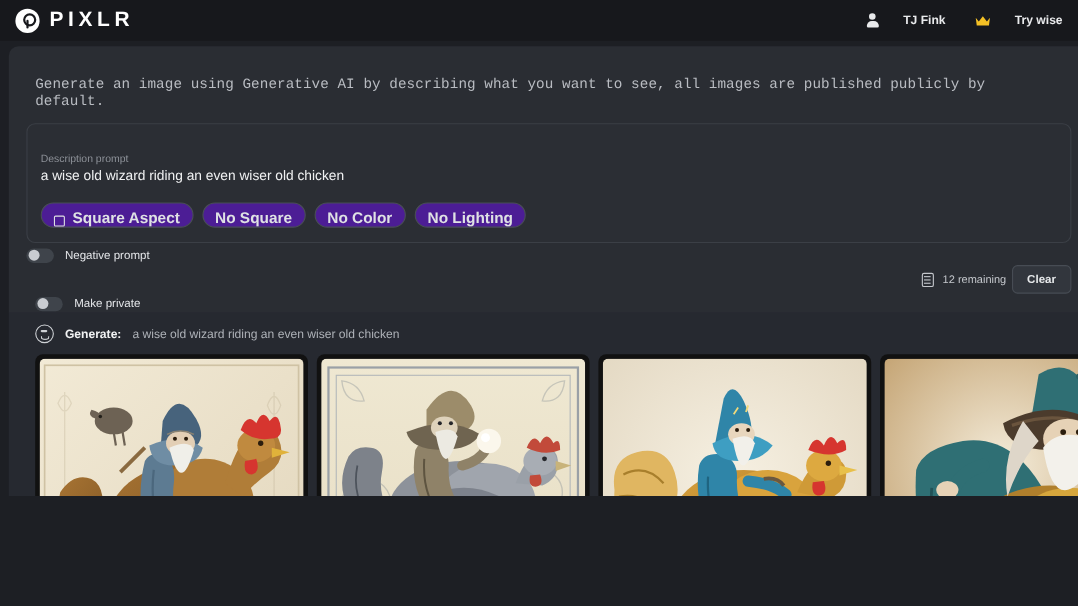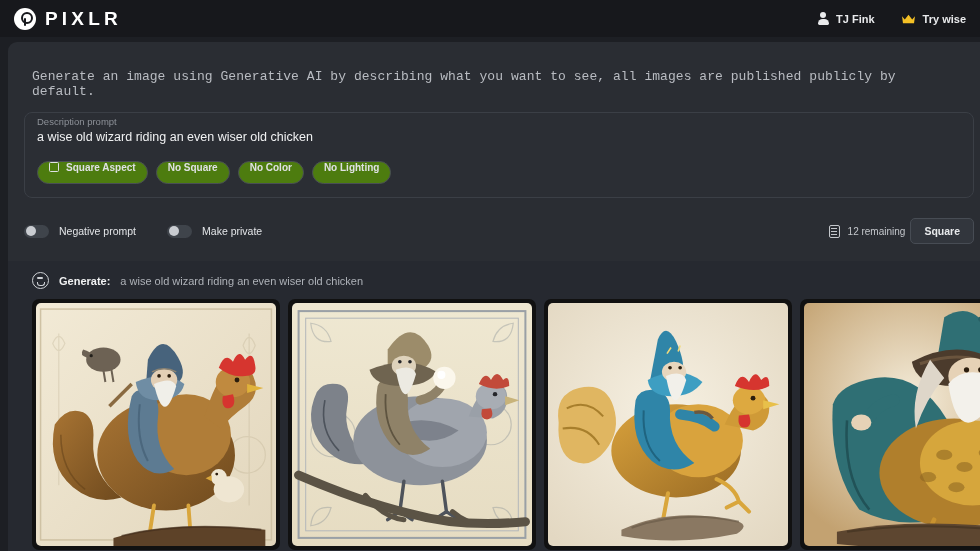--- a/index.html
+++ b/index.html
@@ -2,21 +2,21 @@
 <html><head>
 <meta charset="utf-8">
 <style>
   * { box-sizing: border-box; margin: 0; padding: 0; }
   html, body {
     width: 980px; height: 551px; overflow: hidden;
     background: #1d1f24;
     font-family: "Liberation Sans", sans-serif;
     color: #e8e9ea;
   }
-  #app { position: relative; width: 980px; height: 551px; overflow: hidden; }
+  #app { position: relative; width: 980px; height: 451px; overflow: hidden; }
 
   
   .topbar {
     height: 37px; background: #17181c;
     display: flex; align-items: center; justify-content: space-between;
     padding: 0 14px 0 14px;
   }
   .brand { display: flex; align-items: center; gap: 9px; }
   .brand-mark {
     width: 22px; height: 22px; border-radius: 50%;
@@ -28,21 +28,21 @@
     border: 2.2px solid #17181c;
   }
   .brand-mark::after {
     content: ""; position: absolute; left: 9.5px; top: 10px;
     width: 2.4px; height: 8px; background: #17181c; border-radius: 1px;
   }
   .brand-name {
     font-size: 19px; font-weight: 700; letter-spacing: 4.2px; color: #ffffff;
   }
   .topbar-right { display: flex; align-items: center; gap: 26px; padding-right: 0; }
-  .tb-item { display: flex; align-items: center; gap: 7px; font-size: 11px; font-weight: 700; color: #e9eaec; white-space: nowrap; }
+  .tb-item { display: flex; align-items: center; gap: 22px; font-size: 11px; font-weight: 700; color: #e9eaec; white-space: nowrap; }
   .icon-person { width: 12px; height: 13px; position: relative; flex: 0 0 auto; }
   .icon-person::before {
     content: ""; position: absolute; left: 3px; top: 0;
     width: 6px; height: 6px; border-radius: 50%; background: #e9eaec;
   }
   .icon-person::after {
     content: ""; position: absolute; left: 0.5px; top: 7px;
     width: 11px; height: 6px; background: #e9eaec;
     border-radius: 5px 5px 1.5px 1.5px;
   }
@@ -56,43 +56,43 @@
     height: 509px; overflow: hidden;
   }
   .panel-head { padding: 18px 24px 0 24px; }
   .page-title { font-size: 19px; font-weight: 400; color: #f2f3f4; letter-spacing: .1px; }
   .page-sub { margin-top: 9px; font-size: 13px; color: #b9bcc2; letter-spacing: .05px; font-family: Liberation Mono, monospace; }
 
   .composer {
     margin: 13px 16px 0 16px;
     border: 1px solid #3b3f46; border-radius: 8px;
     background: #2b2e34;
-    padding: 3px 12px 13px 12px;
+    padding: 26px 12px 13px 12px;
   }
   .field-label { font-size: 9.5px; color: #8d9198; margin-bottom: 3px; }
   .field-value { font-size: 12.5px; color: #f0f1f2; font-weight: 500; }
 
   .chips { display: flex; gap: 8px; margin-top: 17px; flex-wrap: nowrap; }
   .chip {
-    display: flex; align-items: flex-start; gap: 7px;
+    display: flex; align-items: flex-end; gap: 7px;
     height: 23px; padding: 0 11px;
     border: 1px solid #494e56; border-radius: 12px;
-    background: #4d7c0f;
-    font-size: 10px; font-weight: 700; color: #dfe1e4; white-space: nowrap;
+    background: #4c1d95;
+    font-size: 14px; font-weight: 700; color: #dfe1e4; white-space: nowrap;
   }
   .icon-square {
     width: 10px; height: 10px; border: 1.4px solid #dfe1e4; border-radius: 1.5px;
     flex: 0 0 auto;
   }
 
   .optionsrow {
     display: flex; align-items: center; justify-content: space-between;
     padding: 0 16px; margin-top: 16px; height: 34px;
   }
-  .toggles { display: flex; align-items: flex-end; gap: 31px; }
+  .toggles { display: flex; align-items: center; gap: 31px; flex-direction: column; }
   .toggle-wrap { display: flex; align-items: center; gap: 10px; }
   .switch {
     width: 25px; height: 13px; border-radius: 7px;
     background: #3f444b; position: relative; flex: 0 0 auto;
   }
   .switch .knob {
     position: absolute; left: 1.5px; top: 1.5px;
     width: 10px; height: 10px; border-radius: 50%; background: #c9ccd1;
   }
   .toggle-label { font-size: 10.5px; color: #e3e5e8; font-weight: 400; }
@@ -211,21 +211,21 @@
               <span class="knob"></span>
             </span>
           <span class="toggle-label">Make private</span>
         </div>
       </div>
       <div class="right-controls">
         <div class="credits">
           <span class="icon-credits"></span>
           <span>12 remaining</span>
         </div>
-        <div class="clear-btn">Square</div>
+        <div class="clear-btn">Clear</div>
       </div>
     </div>
 
     <div class="results">
       <div class="results-head">
         <span class="icon-generate"></span>
         <span class="results-label">Generate:</span>
         <span class="results-prompt">a wise old wizard riding an even wiser old chicken</span>
       </div>
 

